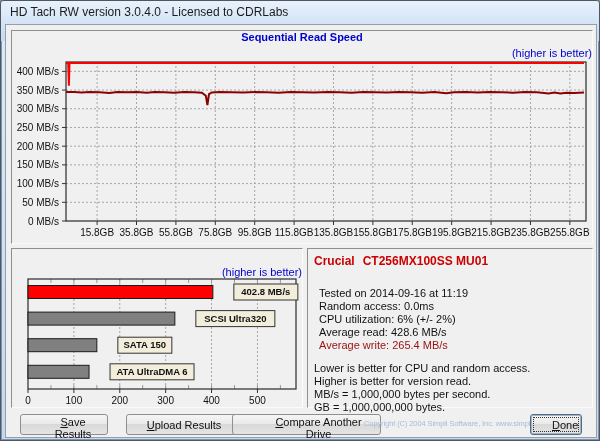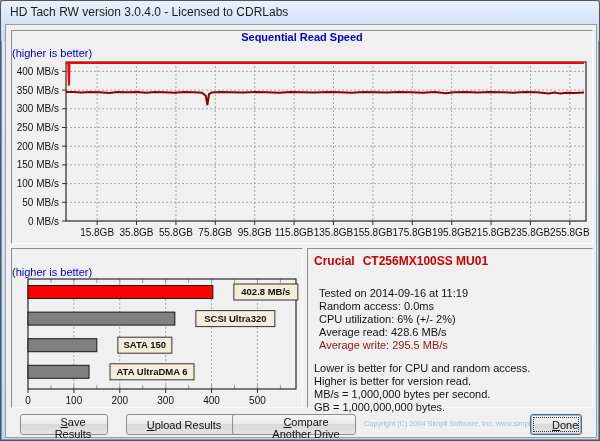--- a/index.html
+++ b/index.html
@@ -22,42 +22,42 @@
     background:#f0f0f0;border:1px solid #979ea8;
   }
   .panel{
     position:absolute;background:#f0f0f0;
     border:1px solid;border-color:#8f8f8f #fbfbfb #fbfbfb #8f8f8f;
   }
   #seq-panel{left:5px;top:5px;width:582px;height:214px;}
   #burst-panel{left:5px;top:223px;width:292px;height:160px;}
   #info-panel{left:301px;top:223px;width:286px;height:160px;}
   .chart-title{position:absolute;left:0;right:0;text-align:center;color:#0000cc;font-size:11px;font-weight:bold;}
-  .chart-sub{position:absolute;left:0;right:0;text-align:left;color:#0000cc;font-size:11px;}
+  .chart-sub{position:absolute;left:0;right:0;text-align:right;color:#0000cc;font-size:11px;}
   #seq-panel .chart-title{top:0;}
   #seq-panel .chart-sub{top:16px;}
   #burst-panel .chart-title{top:5px;}
   #burst-panel .chart-sub{top:17px;}
   svg{position:absolute;left:0;top:0;font-family:"Liberation Sans",sans-serif;}
   #info-panel{padding:5px 6px;font-size:11px;color:#111;}
   .drive-name{font-weight:bold;font-size:12px;color:#cc0000;margin-bottom:19px;white-space:nowrap;}
   .drive-name .model{margin-left:8px;}
   .stat-line{padding-left:5px;line-height:13px;white-space:nowrap;}
   .write-line{padding-left:5px;line-height:13px;color:#991111;white-space:nowrap;}
   .notes{margin-top:10px;}
   .note-line{line-height:13px;white-space:nowrap;}
   .btn{
     position:absolute;top:389px;height:21px;
     font-family:"Liberation Sans",sans-serif;font-size:11px;color:#111;
     background:linear-gradient(#f5f5f5,#eaeaea 45%,#d9d9d9 50%,#e4e4e4);
     border:1px solid #8e8f8f;border-radius:3px;
   }
   #btn-save{left:14px;width:88px;padding-left:24px;}
   #btn-upload{left:120px;width:116px;}
-  #btn-compare{left:226px;width:124px;padding-left:30px;}
+  #btn-compare{left:226px;width:149px;padding-left:30px;}
   #btn-done{
     left:524px;width:52px;
     border-color:#5a6a78;
     box-shadow:0 0 0 1px #9db6cf inset;
     outline:1px dotted #333;outline-offset:-4px;padding-left:21px;
   }
   .copyright{
     position:absolute;top:394px;left:358px;width:162px;
     font-size:7.5px;letter-spacing:-0.1px;color:#a5bcd9;white-space:nowrap;
   }
@@ -205,21 +205,21 @@
     </div>
 
     <div class="panel" id="info-panel">
       <div class="drive-name">
         <span>Crucial</span><span class="model">CT256MX100SS MU01</span>
       </div>
       <div class="stat-line">Tested on 2014-09-16 at 11:19</div>
       <div class="stat-line">Random access: 0.0ms</div>
       <div class="stat-line">CPU utilization: 6% (+/- 2%)</div>
       <div class="stat-line">Average read: 428.6 MB/s</div>
-      <div class="write-line">Average write: 295.5 MB/s</div>
+      <div class="write-line">Average write: 265.4 MB/s</div>
       <div class="notes">
         <div class="note-line">Lower is better for CPU and random access.</div>
         <div class="note-line">Higher is better for version read.</div>
         <div class="note-line">MB/s = 1,000,000 bytes per second.</div>
         <div class="note-line">GB = 1,000,000,000 bytes.</div>
       </div>
     </div>
 
     <button class="btn" id="btn-save"><u>S</u>ave Results</button>
     <button class="btn" id="btn-upload"><u>U</u>pload Results</button>

